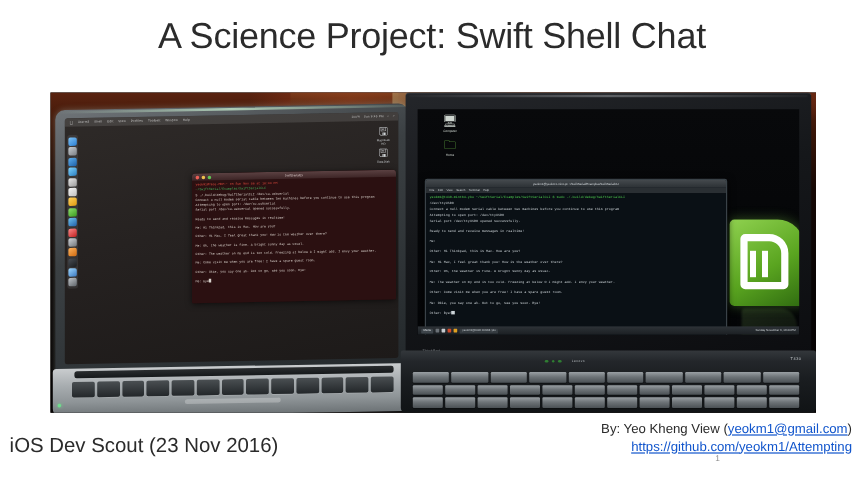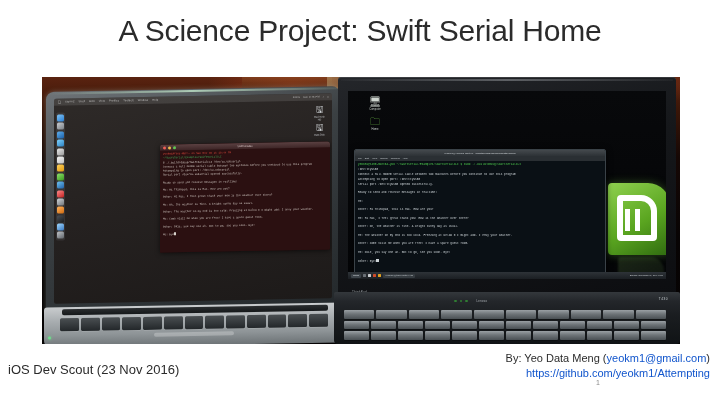--- a/index.html
+++ b/index.html
@@ -307,44 +307,44 @@
     flex:1;
     background:linear-gradient(180deg,#9aa0a4 0%,#6e7478 45%,#4a5054 100%);
     border-radius:1px;
     box-shadow:0 .5px 0 rgba(0,0,0,.5);
   }
 
   
   .footer-left {
     position:absolute;
     left:8px; top:362px;
-    font-size:13px; color:#2b2b2b;
+    font-size:17px; color:#2b2b2b;
     white-space:nowrap;
   }
   .footer-right {
     position:absolute;
     right:10px; top:351px;
     text-align:right;
     font-size:11px; color:#2b2b2b;
     line-height:1.32;
   }
   .footer-right a,
   .footer-right .lnk {
-    color:#1155cc; 
+    color:#1155cc; text-decoration:underline;
   }
   .page-num {
     position:absolute;
     right:120px; top:379px;
     font-size:7px; color:#8a8a8a;
   }
 </style>
 </head>
 <body>
 
-<div class="slide-title">A Science Project: Swift Serial Home</div>
+<div class="slide-title">A Science Project: Swift Shell Chat</div>
 
 <div class="photo">
   <div class="photo-bg"></div>
   <div class="bg-panel" style="left:200px;top:0;width:90px;height:16px;"></div>
   <div class="bg-panel" style="left:380px;top:0;width:70px;height:14px;"></div>
   <div class="bg-frame" style="left:285px;top:0;width:44px;height:13px;"></div>
 
   <div class="macbook">
     <div class="mb-lid">
       <div class="mb-screen">
@@ -574,20 +574,20 @@
         </div>
       </div>
     </div>
   </div>
 </div>
 
 <div class="footer-left">iOS Dev Scout (23 Nov 2016)</div>
 
 <div class="footer-right">
   <div>
-    <span>By: Yeo Data Meng (</span><span class="lnk">yeokm1@gmail.com</span><span>)</span>
+    <span>By: Yeo Kheng View (</span><span class="lnk">yeokm1@gmail.com</span><span>)</span>
   </div>
   <div>
     <span class="lnk">https://github.com/yeokm1/Attempting</span>
   </div>
 </div>
 
 <div class="page-num">1</div>
 
 </body></html>

